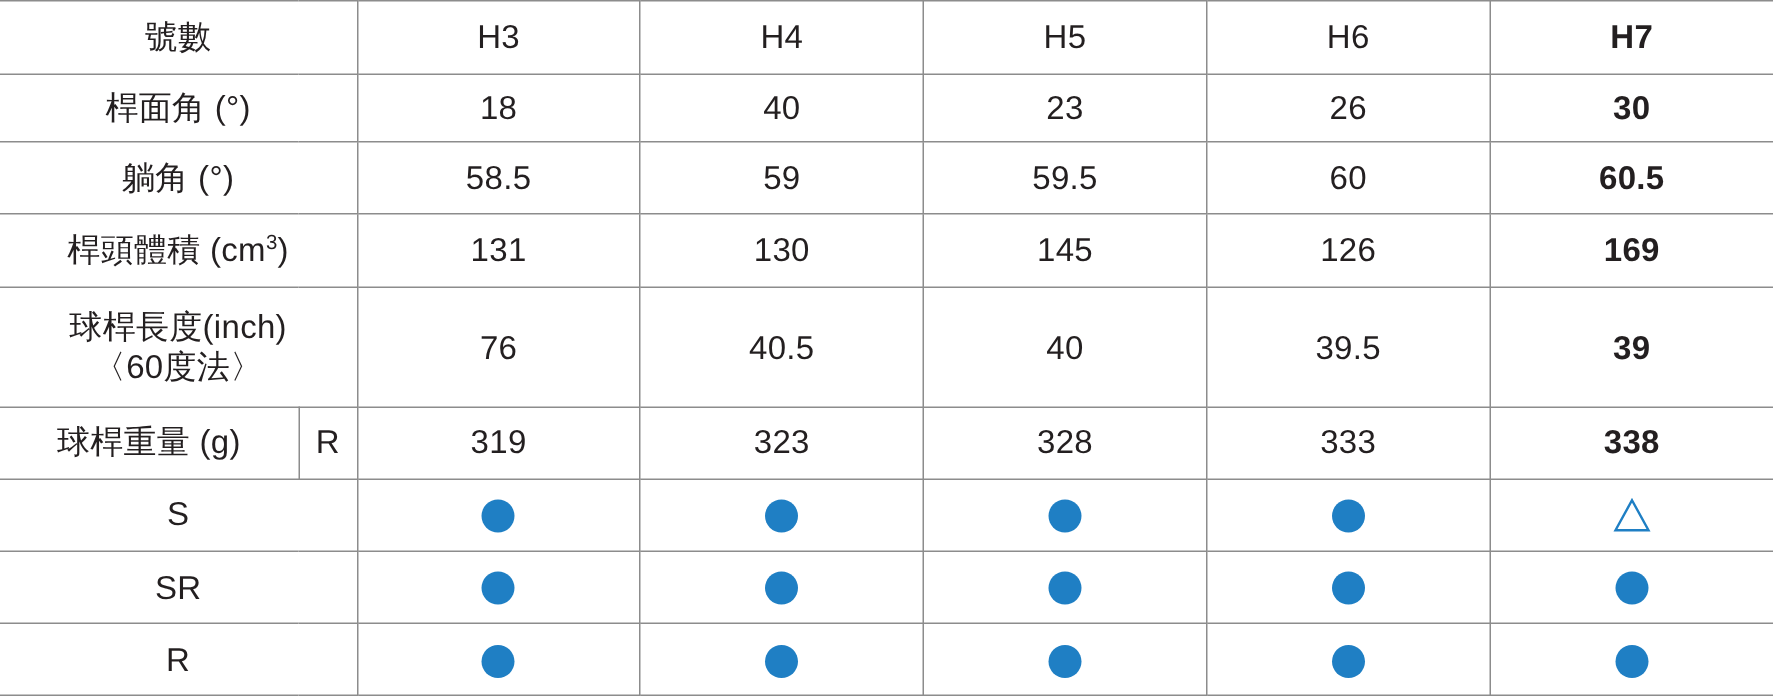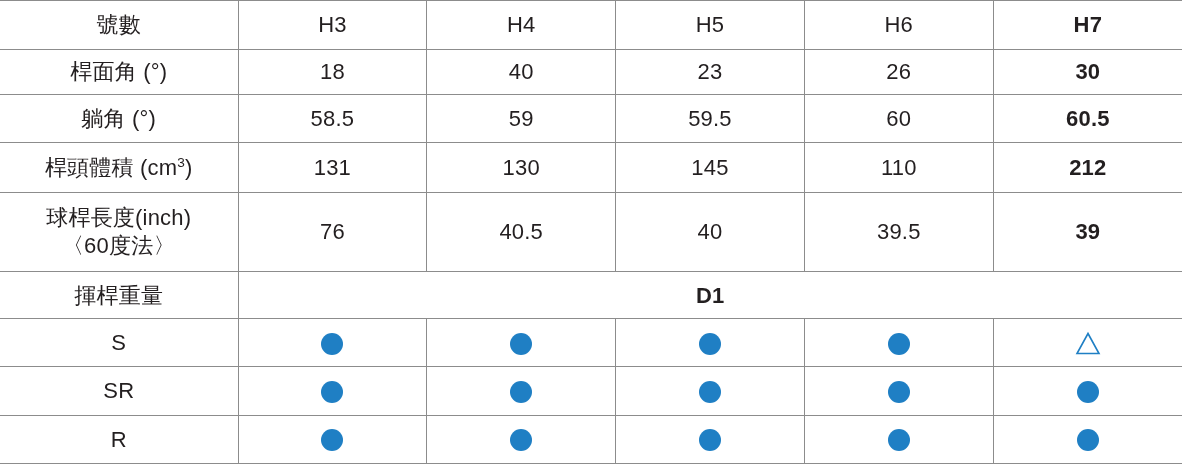--- a/index.html
+++ b/index.html
@@ -104,41 +104,46 @@
       <td class="num">59.5</td>
       <td class="num">60</td>
       <td class="num">60.5</td>
     </tr>
 
     <tr style="height:41px;">
       <td colspan="2" class="lbl"><span>桿頭體積 (cm</span><span class="sup">3</span><span>)</span></td>
       <td class="num">131</td>
       <td class="num">130</td>
       <td class="num">145</td>
-      <td class="num">110</td>
-      <td class="num">212</td>
+      <td class="num">126</td>
+      <td class="num">169</td>
     </tr>
 
     <tr style="height:66px;">
       <td colspan="2" class="lbl lbl-two-line">
         <div>球桿長度(inch)</div>
         <div>〈60度法〉</div>
       </td>
       <td class="num">76</td>
       <td class="num">40.5</td>
       <td class="num">40</td>
       <td class="num">39.5</td>
       <td class="num">39</td>
     </tr>
 
-    <tr style="height:39px;">
-      <td colspan="2" class="lbl">揮桿重量</td>
-      <td colspan="5" class="num">D1</td>
-    </tr>
-
+
+    <tr style="height:40px;">
+      <td class="lbl">球桿重量 (g)</td>
+      <td class="sub-r">R</td>
+      <td class="num">319</td>
+      <td class="num">323</td>
+      <td class="num">328</td>
+      <td class="num">333</td>
+      <td class="num">338</td>
+    </tr>
 
     <tr style="height:40px;">
       <td colspan="2" class="lbl">S</td>
       <td class="sym-cell"><svg class="sym" width="26" height="26" viewBox="0 0 26 26">
             <circle cx="13" cy="13" r="11" fill="#1F7FC4"></circle>
           </svg></td>
       <td class="sym-cell"><svg class="sym" width="26" height="26" viewBox="0 0 26 26">
             <circle cx="13" cy="13" r="11" fill="#1F7FC4"></circle>
           </svg></td>
       <td class="sym-cell"><svg class="sym" width="26" height="26" viewBox="0 0 26 26">

